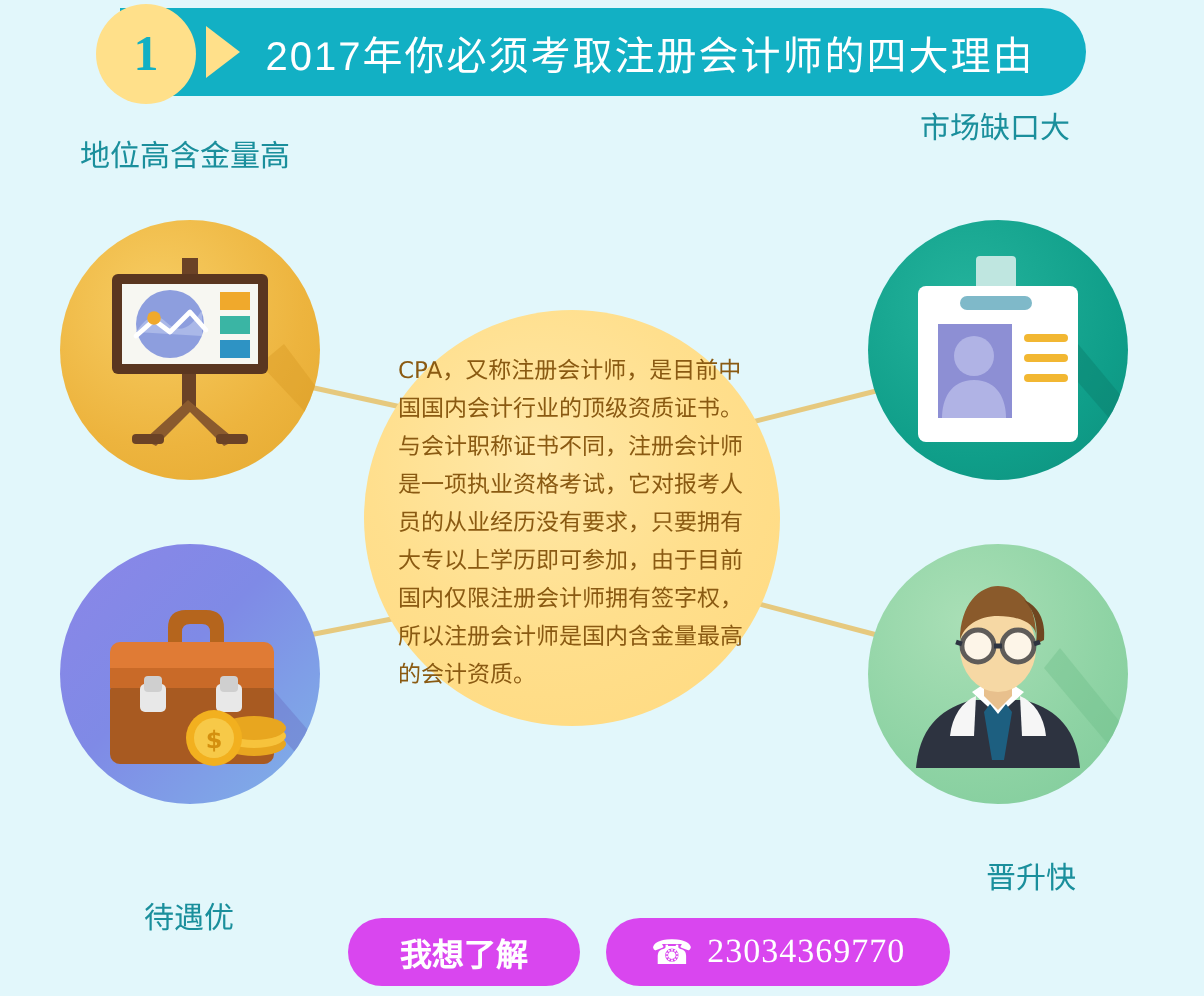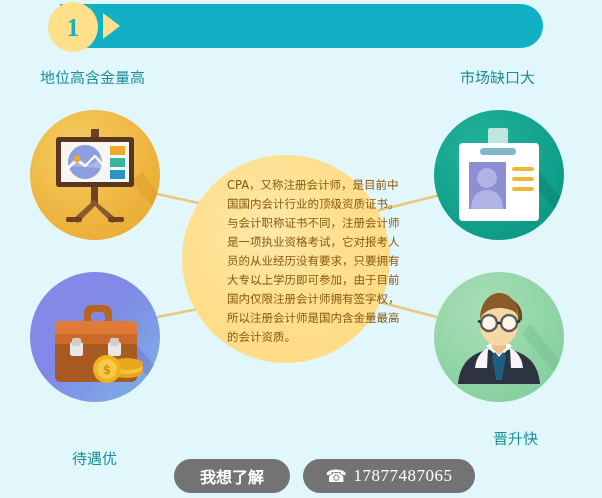--- a/index.html
+++ b/index.html
@@ -34,52 +34,51 @@
   .header-title{
     position:absolute;left:120px;top:4px;width:410px;height:44px;
     display:flex;align-items:center;justify-content:center;
     color:#ffffff;font-size:20px;letter-spacing:1px;z-index:2;
     white-space:nowrap;
   }
 
   
   .lbl{position:absolute;color:#1a8f9c;font-size:15px;font-weight:normal;white-space:nowrap;}
   .lbl-tl{left:40px;top:66px;}
-  .lbl-tr{left:460px;top:66px;text-align:center;}
+  .lbl-tr{left:460px;top:52px;text-align:center;}
   .lbl-bl{left:72px;top:447px;}
   .lbl-br{left:493px;top:427px;}
 
   
   .links{position:absolute;left:0;top:0;width:602px;height:498px;z-index:1;}
 
   
   .center{
     position:absolute;left:182px;top:155px;width:208px;height:208px;
     border-radius:50%;
     background:radial-gradient(circle at 42% 36%, #ffe8a8 0%, #ffdf8d 48%, #ffd97e 100%);
     z-index:3;
   }
   .center-text{
     position:absolute;left:199px;top:176px;width:176px;height:170px;z-index:4;
     color:#8a5a12;font-size:11.5px;line-height:19px;text-align:left;
     font-family:"DejaVu Sans","Liberation Sans",sans-serif;
-    margin-left:28px;
   }
 
   
   .node{position:absolute;width:130px;height:130px;border-radius:50%;z-index:2;overflow:hidden;}
   .node svg{display:block;}
   .n-tl{left:30px;top:110px;background:radial-gradient(circle at 38% 32%,#f7cd63 0%,#edb43e 60%,#e4a92f 100%);}
   .n-tr{left:434px;top:110px;background:radial-gradient(circle at 38% 32%,#24b39c 0%,#0f9e89 65%,#0d8f7c 100%);}
   .n-bl{left:30px;top:272px;background:linear-gradient(135deg,#8b86e8 0%,#7f8ae6 45%,#7fb3e8 100%);}
   .n-br{left:434px;top:272px;background:radial-gradient(circle at 38% 30%,#a9dfb6 0%,#8ed3a4 60%,#7fcb9a 100%);}
 
   
   .btn{
-    position:absolute;height:34px;border-radius:17px;background:#737373;
+    position:absolute;height:34px;border-radius:17px;background:#d946ef;
     display:flex;align-items:center;justify-content:center;
     color:#ffffff;cursor:pointer;user-select:none;z-index:5;text-align:center;
   }
   .btn-learn{left:174px;top:459px;width:116px;font-size:16px;font-weight:bold;}
   .btn-phone{left:303px;top:459px;width:172px;}
   .btn-phone .ph{font-size:17px;margin-right:7px;line-height:1;}
   .btn-phone .num{
     font-size:17px;letter-spacing:.5px;
     font-family:"Liberation Serif","DejaVu Serif",serif;
   }
@@ -95,20 +94,21 @@
     <line x1="152" y1="318" x2="214" y2="306" stroke="#e6c97e" stroke-width="2.5"></line>
     <line x1="448" y1="320" x2="372" y2="300" stroke="#e6c97e" stroke-width="2.5"></line>
   </svg>
 
   <div class="header">
     <div class="header-bar"></div>
     <div class="header-notch"></div>
     <div class="badge">
       <span>1</span>
     </div>
+    <div class="header-title">2017年你必须考取注册会计师的四大理由</div>
   </div>
 
   <div class="lbl lbl-tl">地位高含金量高</div>
   <div class="lbl lbl-tr">市场缺口大</div>
   <div class="lbl lbl-bl">待遇优</div>
   <div class="lbl lbl-br">晋升快</div>
 
   <div class="node n-tl">
     <svg width="130" height="130" viewBox="0 0 130 130">
       <path d="M112 62 L130 86 L130 104 L100 72 Z" fill="#d99b25" opacity="0.45"></path>
@@ -185,16 +185,16 @@
   </div>
 
   <div class="center"></div>
   <div class="center-text">CPA，又称注册会计师，是目前中国国内会计行业的顶级资质证书。与会计职称证书不同，注册会计师是一项执业资格考试，它对报考人员的从业经历没有要求，只要拥有大专以上学历即可参加，由于目前国内仅限注册会计师拥有签字权，所以注册会计师是国内含金量最高的会计资质。</div>
 
   <div class="btn btn-learn">
     <span>我想了解</span>
   </div>
   <div class="btn btn-phone">
     <span class="ph">☎</span>
-    <span class="num">17877487065</span>
+    <span class="num">23034369770</span>
   </div>
 
 </div>
 
 </body></html>

